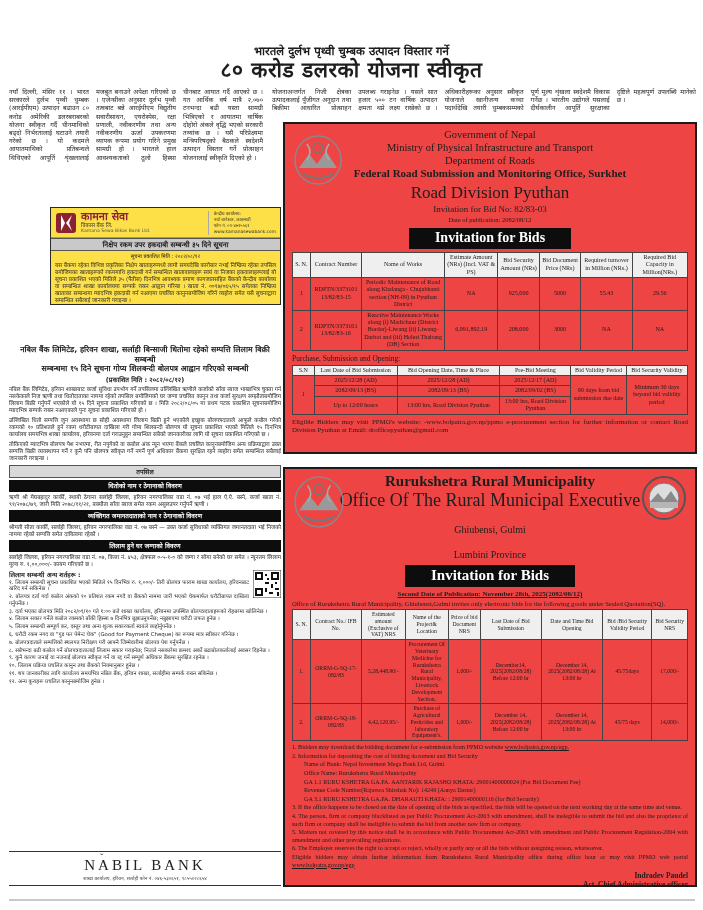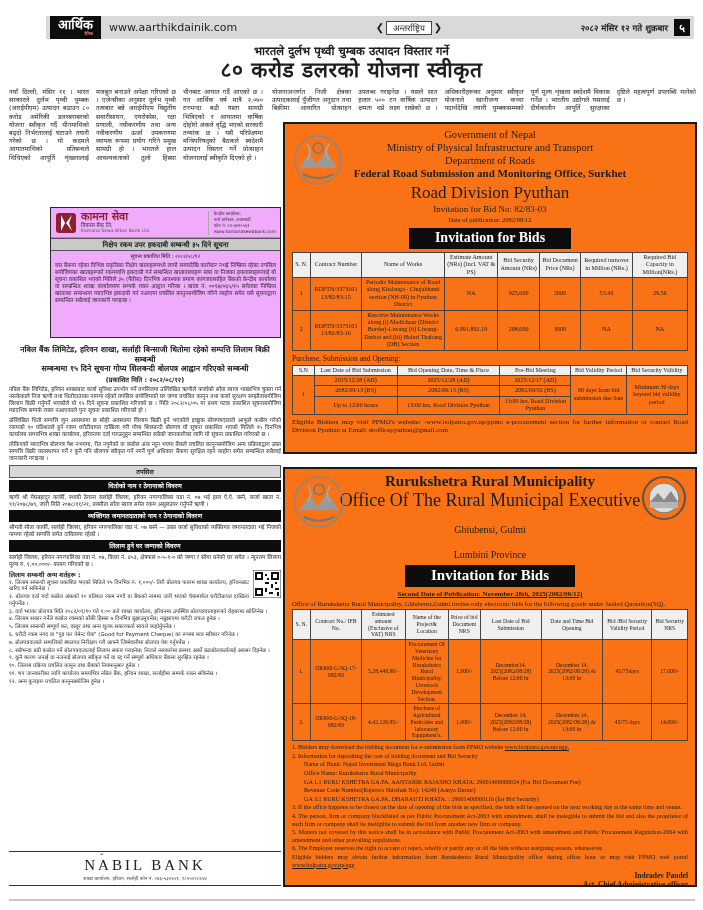--- a/index.html
+++ b/index.html
@@ -17,21 +17,21 @@
   .pageno{background:#0d0d0d;color:#fff;width:16px;height:17px;display:flex;align-items:center;
           justify-content:center;font-size:11px;font-weight:bold;}
   
   .kicker{position:absolute;left:0;top:43px;width:703px;text-align:center;font-size:11.5px;font-weight:bold;}
   .big-title{position:absolute;left:0;top:55px;width:703px;text-align:center;font-size:21px;font-weight:bold;letter-spacing:.5px;}
   
   .art{font-size:6.4px;line-height:8.2px;text-align:justify;color:#2a2a2a;}
   .art-left{position:absolute;left:9px;top:88px;width:254px;height:114px;column-count:3;column-gap:7px;overflow:hidden;}
   .art-right{position:absolute;left:272px;top:88px;width:424px;height:30px;column-count:5;column-gap:7px;overflow:hidden;}
   
-  .tender{position:absolute;left:283px;width:414px;border:2px solid #1a1a1a;background:#f97316;
+  .tender{position:absolute;left:283px;width:414px;border:2px solid #1a1a1a;background:#ef4444;
           font-family:"Liberation Serif","DejaVu Serif",serif;box-sizing:border-box;padding:4px 7px;overflow:hidden;}
   .t1{top:122px;height:332px;}
   .t2{top:467px;height:420px;}
   .gov-head{text-align:center;line-height:1.25;}
   .gov-l1{font-size:10.5px;}
   .gov-bold{font-size:11px;font-weight:bold;}
   .gov-division{font-size:17px;font-weight:normal;margin-top:1px;}
   .gov-bidno{font-size:9px;margin-top:1px;}
   .gov-pub{font-size:6.5px;}
   .banner{background:#0d0d0d;color:#fff;font-weight:bold;text-align:center;width:fit-content;
@@ -51,22 +51,22 @@
   .mun-sub{font-size:10px;text-align:center;line-height:1.3;margin-top:12px;}
   .pub-line{font-size:7px;font-weight:bold;text-align:center;text-decoration:underline;margin-top:2px;}
   .intro2{font-size:6.6px;margin:2px 0;}
   .tt3{font-size:5.7px;line-height:6.8px;}
   .notes{font-size:6.1px;line-height:7.6px;margin-top:3px;text-align:justify;}
   .notes .n{margin-bottom:1px;}
   .notes .sub{margin-left:12px;}
   .u{text-decoration:underline;}
   .sig2{text-align:right;font-weight:bold;font-size:7.5px;line-height:9px;margin-top:2px;}
   
-  .kamana{position:absolute;left:50px;top:207px;width:231px;height:131px;border:1.5px solid #2a2a2a;
-          box-sizing:border-box;background:#f0abfc;overflow:hidden;}
+  .kamana{position:absolute;left:50px;top:207px;width:231px;height:98px;border:1.5px solid #2a2a2a;
+          box-sizing:border-box;background:#fde047;overflow:hidden;}
   .kam-head{display:flex;align-items:center;border-bottom:1px solid #999;padding:2px 4px;height:30px;box-sizing:border-box;}
   .kam-brand{margin-left:4px;line-height:1.05;}
   .kam-brand .b1{color:#8a2232;font-weight:bold;font-size:11px;}
   .kam-brand .b2{font-size:5.5px;color:#333;}
   .kam-brand .b3{font-size:4.6px;color:#555;}
   .kam-office{margin-left:auto;border-left:1px solid #aaa;padding-left:5px;font-size:4.4px;line-height:6px;color:#333;}
   .kam-bar{background:#c9c9c9;border-top:1px solid #555;border-bottom:1px solid #555;text-align:center;
            font-size:7px;font-weight:bold;padding:1px 0;}
   .kam-date{text-align:center;font-size:5.2px;margin:1px 0;}
   .kam-body{font-size:5.6px;line-height:7px;text-align:justify;padding:1px 4px;color:#2a2a2a;}
@@ -89,34 +89,20 @@
   .nabil-logo{font-family:"Liberation Serif","DejaVu Serif",serif;font-size:15px;letter-spacing:3px;color:#222;position:relative;display:inline-block;}
   .nabil-logo .caron{position:absolute;top:-5px;left:16px;font-size:9px;letter-spacing:0;}
   .nabil-addr{font-size:4.8px;color:#444;margin-top:1px;}
   .bottom-rule{position:absolute;left:9px;top:899px;width:686px;height:2px;background:#c9c9c9;}
 </style>
 </head>
 <body>
 
 <div class="page">
 
-  <div class="masthead">
-    <div class="logo-box">
-      <span>आर्थिक</span>
-      <span class="logo-sub">दैनिक</span>
-    </div>
-    <div class="site-url">www.aarthikdainik.com</div>
-    <div class="section-wrap">
-      <span>❮</span>
-      <span class="section-box">अन्तर्राष्ट्रिय</span>
-      <span>❯</span>
-    </div>
-    <div class="issue-date">२०८२ मंसिर १२ गते शुक्रबार</div>
-    <div class="pageno">५</div>
-  </div>
 
   <div class="kicker">भारतले दुर्लभ पृथ्वी चुम्बक उत्पादन विस्तार गर्ने</div>
   <div class="big-title">८० करोड डलरको योजना स्वीकृत</div>
 
   <div class="art art-left">नयाँ दिल्ली, मंसिर ११ । भारत सरकारले दुर्लभ पृथ्वी चुम्बक (आरईपीएम) उत्पादन बढाउन ८० करोड अमेरिकी डलरबराबरको योजना स्वीकृत गर्दै चीनमाथिको बढ्दो निर्भरतालाई घटाउने तयारी गरेको छ । यो कदमले आयातमाथिको प्रतिबन्धले थिचिएको आपूर्ति शृंखलालाई मजबुत बनाउने अपेक्षा गरिएको छ । एजेन्सीका अनुसार दुर्लभ पृथ्वी तत्वबाट बन्ने आरईपीएम विद्युतीय सवारीसाधन, एयरोस्पेस, रक्षा प्रणाली, नवीकरणीय तथा अन्य नवीकरणीय ऊर्जा उपकरणमा व्यापक रूपमा प्रयोग गरिने प्रमुख सामग्री हो । भारतले हाल आवश्यकताको ठूलो हिस्सा चीनबाट आयात गर्दै आएको छ । गत आर्थिक वर्ष मात्रै २,०७० टनभन्दा बढी यस्ता सामग्री भित्रिएको र आयातमा वार्षिक दोहोरो अंकले वृद्धि भएको सरकारी तथ्यांक छ । यसै परिप्रेक्ष्यमा मन्त्रिपरिषद्को बैठकले स्वदेशमै उत्पादन विस्तार गर्ने प्रोत्साहन योजनालाई स्वीकृति दिएको हो ।</div>
   <div class="art art-right">योजनाअन्तर्गत निजी क्षेत्रका उत्पादकलाई पुँजीगत अनुदान तथा बिक्रीमा आधारित प्रोत्साहन उपलब्ध गराइनेछ । यसले सात हजार ५०० टन वार्षिक उत्पादन क्षमता थप्ने लक्ष्य राखेको छ । अधिकारीहरूका अनुसार स्वीकृत योजनाले खानीजन्य कच्चा पदार्थदेखि तयारी चुम्बकसम्मको पूर्ण मूल्य शृंखला स्वदेशमै विकास गर्नेछ । भारतीय उद्योगले यसलाई दीर्घकालीन आपूर्ति सुरक्षाका दृष्टिले महत्वपूर्ण उपलब्धि मानेको छ ।</div>
 
   <div class="kamana">
     <div class="kam-head">
       <svg width="22" height="22" viewBox="0 0 22 22">

